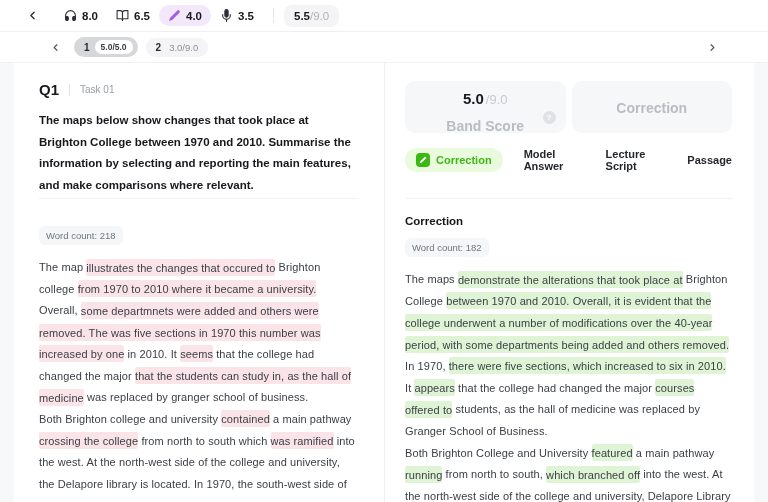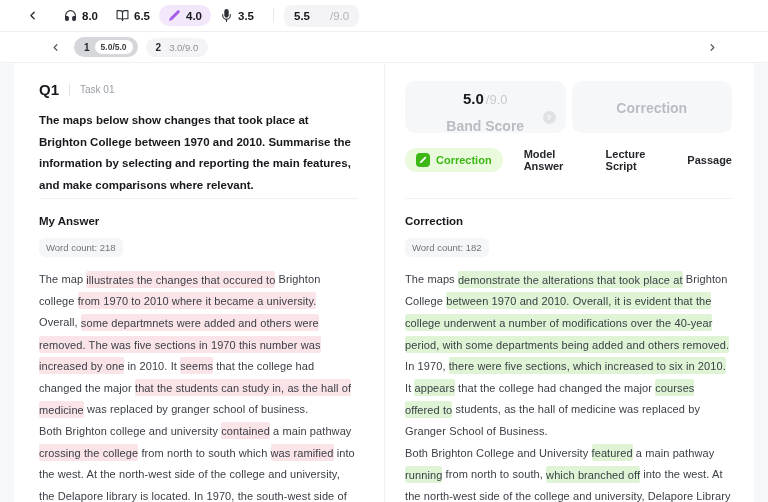--- a/index.html
+++ b/index.html
@@ -11,21 +11,21 @@
             border-bottom:1px solid #efeff1; padding:0 24px 0 26px; }
   .icon-btn { display:flex; align-items:center; justify-content:center; color:#2c3036; cursor:pointer; background:none; border:none; }
   .topbar .back { margin-right:16px; }
   .score-item { display:flex; align-items:center; gap:5px; font-weight:700; font-size:11.5px;
                 color:#17191d; padding:4px 9px; border-radius:14px; cursor:pointer; }
   .score-item svg { color:#2c3036; }
   .score-item.active { background:#f3e8fb; }
   .score-item.active svg { color:#a55ce6; }
   .vdiv { width:1px; height:15px; background:#e7e8ea; margin:0 10px; }
   .total-pill { background:#f4f4f6; border-radius:8px; padding:5px 10px; font-size:11.5px;
-                font-weight:700; display:flex; align-items:baseline; gap:20px; }
+                font-weight:700; display:flex; align-items:baseline; gap:0; }
   .total-pill .max { color:#aeb3ba; font-weight:400; }
   .spacer { flex:1; }
   .report-btn { background:#e9eaec; border:none; border-radius:8px; padding:6px 11px;
                 font-weight:700; font-size:11px; color:#17191d; cursor:pointer;
                 font-family:inherit; }
 
   
   .qnav { height:31px; display:flex; align-items:center; background:#fff;
           border-bottom:1px solid #f1f1f3; padding:0 50px; }
   .qnav .back { color:#55595f; margin-right:13px; }
@@ -162,21 +162,20 @@
   <div class="col col-left">
     <div class="col-top">
       <div class="q-header">
         <span class="q-label">Q1</span>
         <span class="q-divider"></span>
         <span class="q-task">Task 01</span>
       </div>
       <div class="prompt">The maps below show changes that took place at Brighton College between 1970 and 2010. Summarise the information by selecting and reporting the main features, and make comparisons where relevant.</div>
     </div>
     <div class="col-body">
-      <div class="section-title">My Answer</div>
       <div class="wc-pill">Word count: 218</div>
       <div class="answer-text">
           <p class="para"><span>The map </span><span class="hl-pink">illustrates the changes that occured to</span><span> Brighton college </span><span class="hl-pink">from 1970 to 2010 where it became a university.</span></p>
           <p class="para"><span>Overall, </span><span class="hl-pink">some departmnets were added and others were removed. The was five sections in 1970 this number was increased by one</span><span> in 2010. It </span><span class="hl-pink">seems</span><span> that the college had changed the major </span><span class="hl-pink">that the students can study in, as the hall of medicine</span><span> was replaced by granger school of business.</span></p>
           <p class="para"><span>Both Brighton college and university </span><span class="hl-pink">contained</span><span> a main pathway </span><span class="hl-pink">crossing the college</span><span> from north to south which </span><span class="hl-pink">was ramified</span><span> into the west. At the north-west side of the college and university, the Delapore library is located. In 1970, the south-west side of the university contained hall of medicine and dormitory. These two</span></p>
         </div>
     </div>
   </div>
 
   <div class="col col-right">

